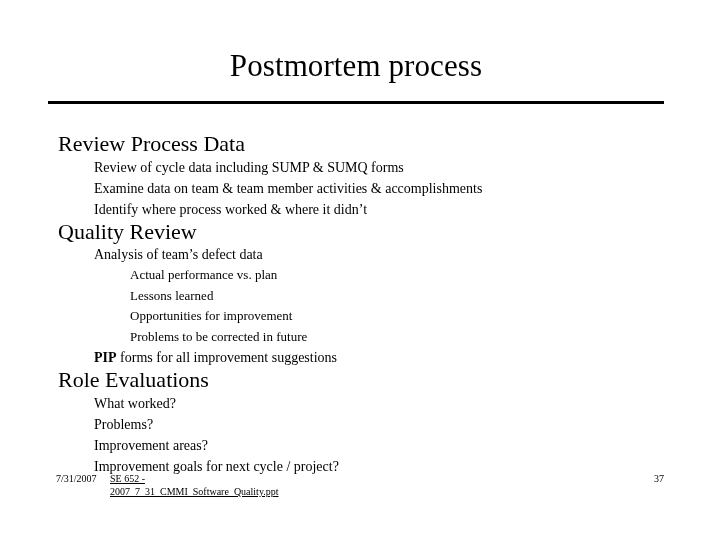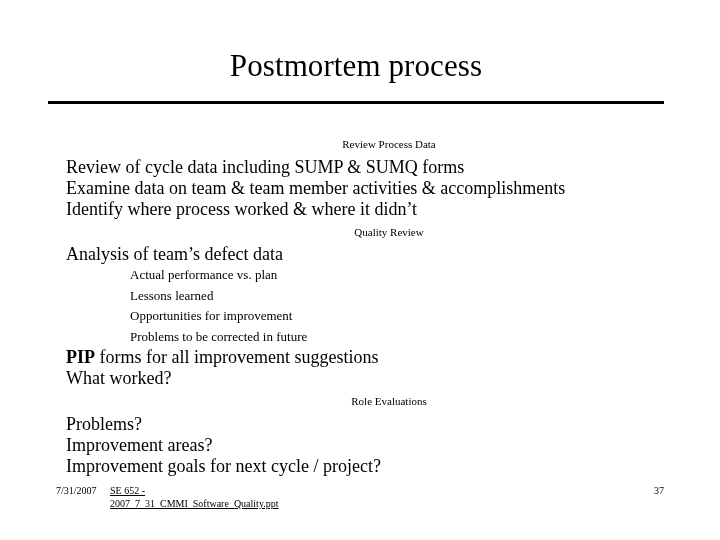--- a/index.html
+++ b/index.html
@@ -53,48 +53,47 @@
     top: 132px;
     width: 720px;
   }
   .line {
     white-space: nowrap;
     color: #000000;
   }
   
   .lvl1 {
     margin-left: 58px;
-    font-size: 11px;
+    font-size: 22px;
     line-height: 24.5px;
     height: 24.5px;
-    text-align: center;
   }
   
   .lvl2 {
-    margin-left: 66px;
-    font-size: 18px;
+    margin-left: 94px;
+    font-size: 14px;
     line-height: 21px;
     height: 21px;
   }
   
   .lvl3 {
     margin-left: 130px;
     font-size: 13px;
     line-height: 20.5px;
     height: 20.5px;
   }
   .strong {
     font-weight: bold;
   }
 
   
   .footer {
     position: absolute;
     left: 0;
-    top: 482px;
+    top: 470px;
     width: 720px;
     height: 44px;
     font-size: 10px;
     line-height: 13px;
     color: #000000;
   }
   .footer-date {
     position: absolute;
     left: 56px;
     top: 2px;
@@ -136,22 +135,22 @@
     <div class="line lvl2">Review of cycle data including SUMP &amp; SUMQ forms</div>
     <div class="line lvl2">Examine data on team &amp; team member activities &amp; accomplishments</div>
     <div class="line lvl2">Identify where process worked &amp; where it didn’t</div>
     <div class="line lvl1">Quality Review</div>
     <div class="line lvl2">Analysis of team’s defect data</div>
     <div class="line lvl3">Actual performance vs. plan</div>
     <div class="line lvl3">Lessons learned</div>
     <div class="line lvl3">Opportunities for improvement</div>
     <div class="line lvl3">Problems to be corrected in future</div>
     <div class="line lvl2"><span class="strong">PIP</span><span> forms for all improvement suggestions</span></div>
+    <div class="line lvl1">Role Evaluations</div>
     <div class="line lvl2">What worked?</div>
-    <div class="line lvl1">Role Evaluations</div>
     <div class="line lvl2">Problems?</div>
     <div class="line lvl2">Improvement areas?</div>
     <div class="line lvl2">Improvement goals for next cycle / project?</div>
   </div>
 
   <div class="footer">
     <div class="footer-date">7/31/2007</div>
     <div class="footer-center">
       <div class="fc-line">SE 652 -</div>
       <div class="fc-line">2007_7_31_CMMI_Software_Quality.ppt</div>

